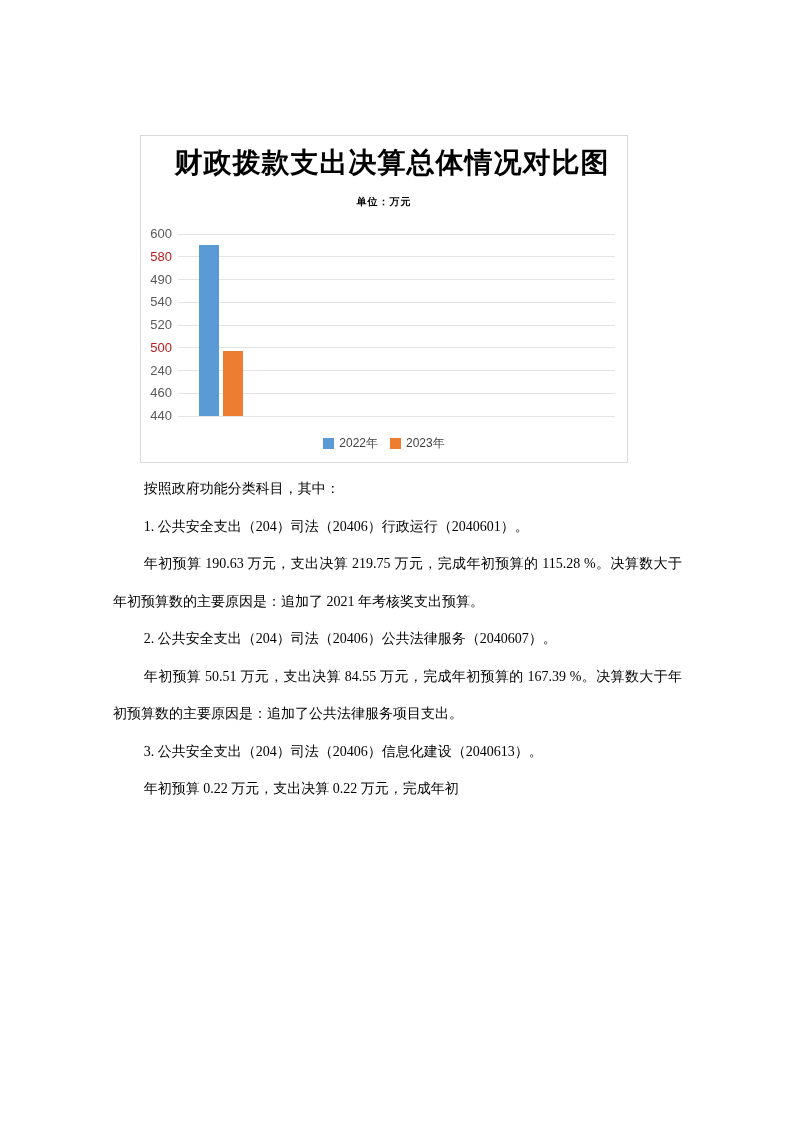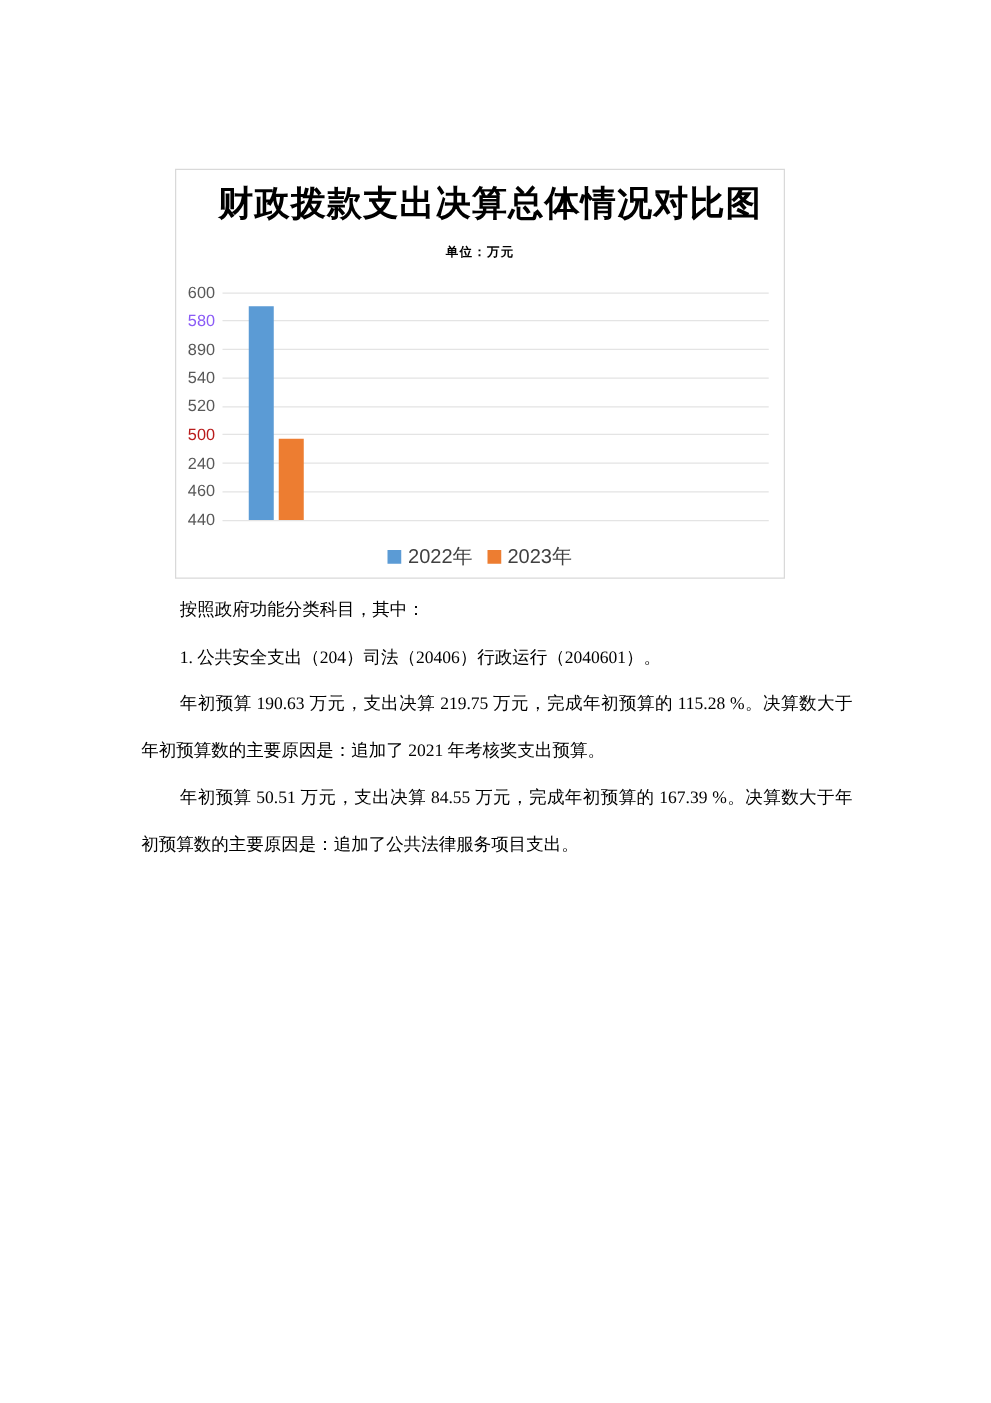--- a/index.html
+++ b/index.html
@@ -65,21 +65,21 @@
     width: 20px;
   }
   .chart-legend {
     position: absolute;
     top: 299px; left: 0; right: 0;
     display: flex;
     justify-content: center;
     align-items: center;
     gap: 12px;
     font-family: "Liberation Sans", "DejaVu Sans", sans-serif;
-    font-size: 16px;
+    font-size: 12px;
     color: #404040;
   }
   .legend-item { display: flex; align-items: center; gap: 5px; }
   .legend-swatch { width: 11px; height: 11px; flex: 0 0 auto; }
 
   
   .body-text {
     position: absolute;
     left: 113px; top: 470px;
     width: 569px;
@@ -108,23 +108,23 @@
         <div class="ylabel" style="top: 151.25px; color: rgb(89, 89, 89);">460</div>
         <div class="gridline" style="top: 136px; background: rgb(228, 228, 228);"></div>
         <div class="ylabel" style="top: 128.5px; color: rgb(89, 89, 89);">240</div>
         <div class="gridline" style="top: 113.25px; background: rgb(228, 228, 228);"></div>
         <div class="ylabel" style="top: 105.75px; color: #b91c1c;">500</div>
         <div class="gridline" style="top: 90.5px; background: rgb(228, 228, 228);"></div>
         <div class="ylabel" style="top: 83px; color: rgb(89, 89, 89);">520</div>
         <div class="gridline" style="top: 67.75px; background: rgb(228, 228, 228);"></div>
         <div class="ylabel" style="top: 60.25px; color: rgb(89, 89, 89);">540</div>
         <div class="gridline" style="top: 45px; background: rgb(228, 228, 228);"></div>
-        <div class="ylabel" style="top: 37.5px; color: rgb(89, 89, 89);">890</div>
+        <div class="ylabel" style="top: 37.5px; color: rgb(89, 89, 89);">490</div>
         <div class="gridline" style="top: 22.25px; background: rgb(228, 228, 228);"></div>
-        <div class="ylabel" style="top: 14.75px; color: #8b5cf6;">580</div>
+        <div class="ylabel" style="top: 14.75px; color: #b91c1c;">580</div>
         <div class="gridline" style="top: -0.5px; background: rgb(228, 228, 228);"></div>
         <div class="ylabel" style="top: -8px; color: rgb(89, 89, 89);">600</div>
         <div class="bar" style="left: 21px; height: 170.625px; background: rgb(91, 155, 213);"></div>
         <div class="bar" style="left: 45px; height: 64.8375px; background: rgb(237, 125, 49);"></div>
       </div>
 
     <div class="chart-legend">
         <span class="legend-item">
           <span class="legend-swatch" style="background: rgb(91, 155, 213);"></span>
           <span>2022年</span>
@@ -133,16 +133,19 @@
           <span class="legend-swatch" style="background: rgb(237, 125, 49);"></span>
           <span>2023年</span>
         </span>
       </div>
   </div>
 
   <div class="body-text">
     <p>按照政府功能分类科目，其中：</p>
     <p>1. 公共安全支出（204）司法（20406）行政运行（2040601）。</p>
     <p>年初预算 190.63 万元，支出决算 219.75 万元，完成年初预算的 115.28 %。决算数大于年初预算数的主要原因是：追加了 2021 年考核奖支出预算。</p>
+    <p>2. 公共安全支出（204）司法（20406）公共法律服务（2040607）。</p>
     <p>年初预算 50.51 万元，支出决算 84.55 万元，完成年初预算的 167.39 %。决算数大于年初预算数的主要原因是：追加了公共法律服务项目支出。</p>
+    <p>3. 公共安全支出（204）司法（20406）信息化建设（2040613）。</p>
+    <p>年初预算 0.22 万元，支出决算 0.22 万元，完成年初</p>
   </div>
 
 </div>
 
 </body></html>

